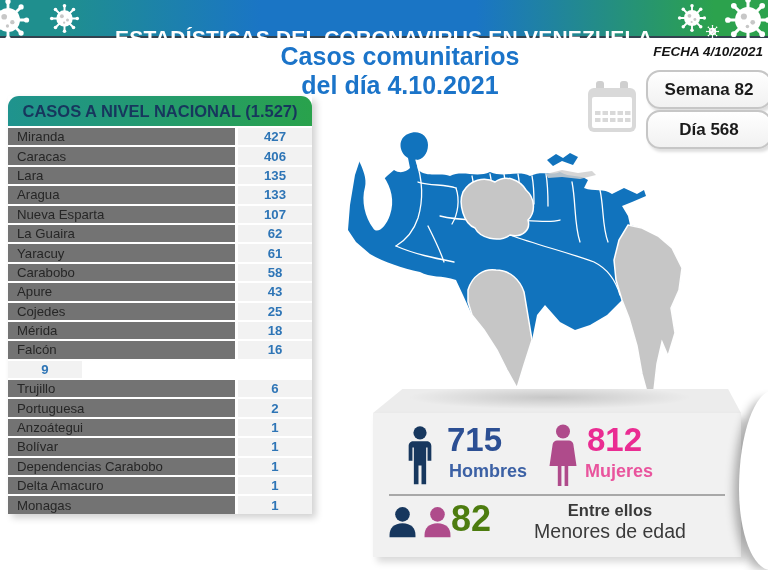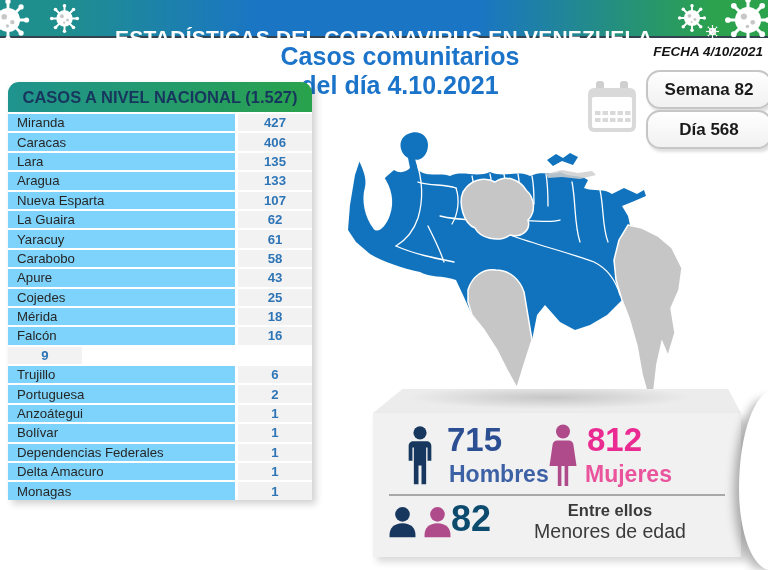--- a/index.html
+++ b/index.html
@@ -20,54 +20,54 @@
   
   .fecha{position:absolute;right:5px;top:44px;font-size:13.5px;font-weight:bold;font-style:italic;color:#141414;}
   .calendar{position:absolute;left:586px;top:80px;}
   .badge{position:absolute;left:646px;width:122px;height:35px;border:2px solid #c6c6c6;border-radius:14px;
     background:linear-gradient(#ffffff,#f1f1f1);box-shadow:2px 3px 3px rgba(0,0,0,.13);
     display:flex;align-items:center;justify-content:center;font-weight:bold;font-size:17px;color:#1a1a1a;}
   .badge.semana{top:70px;}
   .badge.dia{top:110px;}
 
   
-  .table{position:absolute;left:8px;top:82px;width:304px;box-shadow:4px 4px 7px rgba(0,0,0,.18);}
+  .table{position:absolute;left:8px;top:96px;width:304px;box-shadow:4px 4px 7px rgba(0,0,0,.18);}
   .thead{height:30px;border-radius:11px 11px 0 0;
     background:linear-gradient(90deg,#1f938e,#29a24c);
     display:flex;align-items:center;justify-content:center;
     color:#17365d;font-weight:bold;font-size:16.5px;}
   .tbody{display:flex;flex-direction:column;gap:2px;padding-top:2px;background:#fff;}
   .trow{display:flex;gap:3px;height:17.4px;}
-  .tname{flex:1;background:#7dd3fc;display:flex;align-items:center;padding-left:9px;
+  .tname{flex:1;background:#737373;display:flex;align-items:center;padding-left:9px;
     font-size:13.2px;color:#262626;}
   .tval{width:74px;background:#f2f2f2;display:flex;align-items:center;justify-content:center;
     font-size:13.2px;font-weight:bold;color:#2e75b6;}
 
   
   .map{position:absolute;left:332px;top:130px;}
 
   
   .panel-top{position:absolute;left:373px;top:389px;width:368px;height:24px;background:#ececec;
     clip-path:polygon(8% 0,96.5% 0,100% 100%,0 100%);}
   .panel-top:after{content:"";position:absolute;inset:0;
     background:radial-gradient(55% 70% at 48% 35%,rgba(0,0,0,.16),rgba(0,0,0,0) 70%);}
   .panel{position:absolute;left:373px;top:413px;width:368px;height:144px;background:#f1f1f1;
     box-shadow:4px 5px 7px rgba(0,0,0,.15);}
   .panel-curl{position:absolute;left:739px;top:390px;width:70px;height:180px;background:#fff;
     border-radius:50% 0 0 45% / 55% 0 0 45%;
     box-shadow:-10px 4px 10px -5px rgba(0,0,0,.30);}
   .p-icon{position:absolute;}
   .g-num{position:absolute;top:8px;font-size:33px;font-weight:bold;}
-  .g-label{position:absolute;top:48px;font-size:23px;font-weight:bold;}
+  .g-label{position:absolute;top:48px;font-size:18px;font-weight:bold;}
   .hombres-num{left:74px;color:#2c4f93;}
   .hombres-label{left:76px;color:#3c61a5;}
   .mujeres-num{left:214px;color:#ea2c92;}
   .mujeres-label{left:212px;color:#e9549d;}
   .divider{position:absolute;left:16px;top:81px;width:336px;height:2px;background:#a8a8a8;}
-  .k-num{position:absolute;left:78px;top:85px;font-size:36px;font-weight:bold;color:#0c4a6e;}
+  .k-num{position:absolute;left:78px;top:85px;font-size:36px;font-weight:bold;color:#4d7c0f;}
   .k-text{position:absolute;left:130px;top:87px;width:214px;text-align:center;color:#3a3a3a;}
   .k-line1{font-size:16.5px;font-weight:bold;line-height:20px;}
   .k-line2{font-size:19.5px;line-height:23px;}
 </style>
 </head>
 <body>
 
 <div class="stage">
 
   <svg width="0" height="0" style="position:absolute" aria-hidden="true">
@@ -247,21 +247,21 @@
       <div class="tname">Anzoátegui</div>
       <div class="tval">1</div>
     </div>
 
     <div class="trow">
       <div class="tname">Bolívar</div>
       <div class="tval">1</div>
     </div>
 
     <div class="trow">
-      <div class="tname">Dependencias Federales</div>
+      <div class="tname">Dependencias Carabobo</div>
       <div class="tval">1</div>
     </div>
 
     <div class="trow">
       <div class="tname">Delta Amacuro</div>
       <div class="tval">1</div>
     </div>
 
     <div class="trow">
       <div class="tname">Monagas</div>

